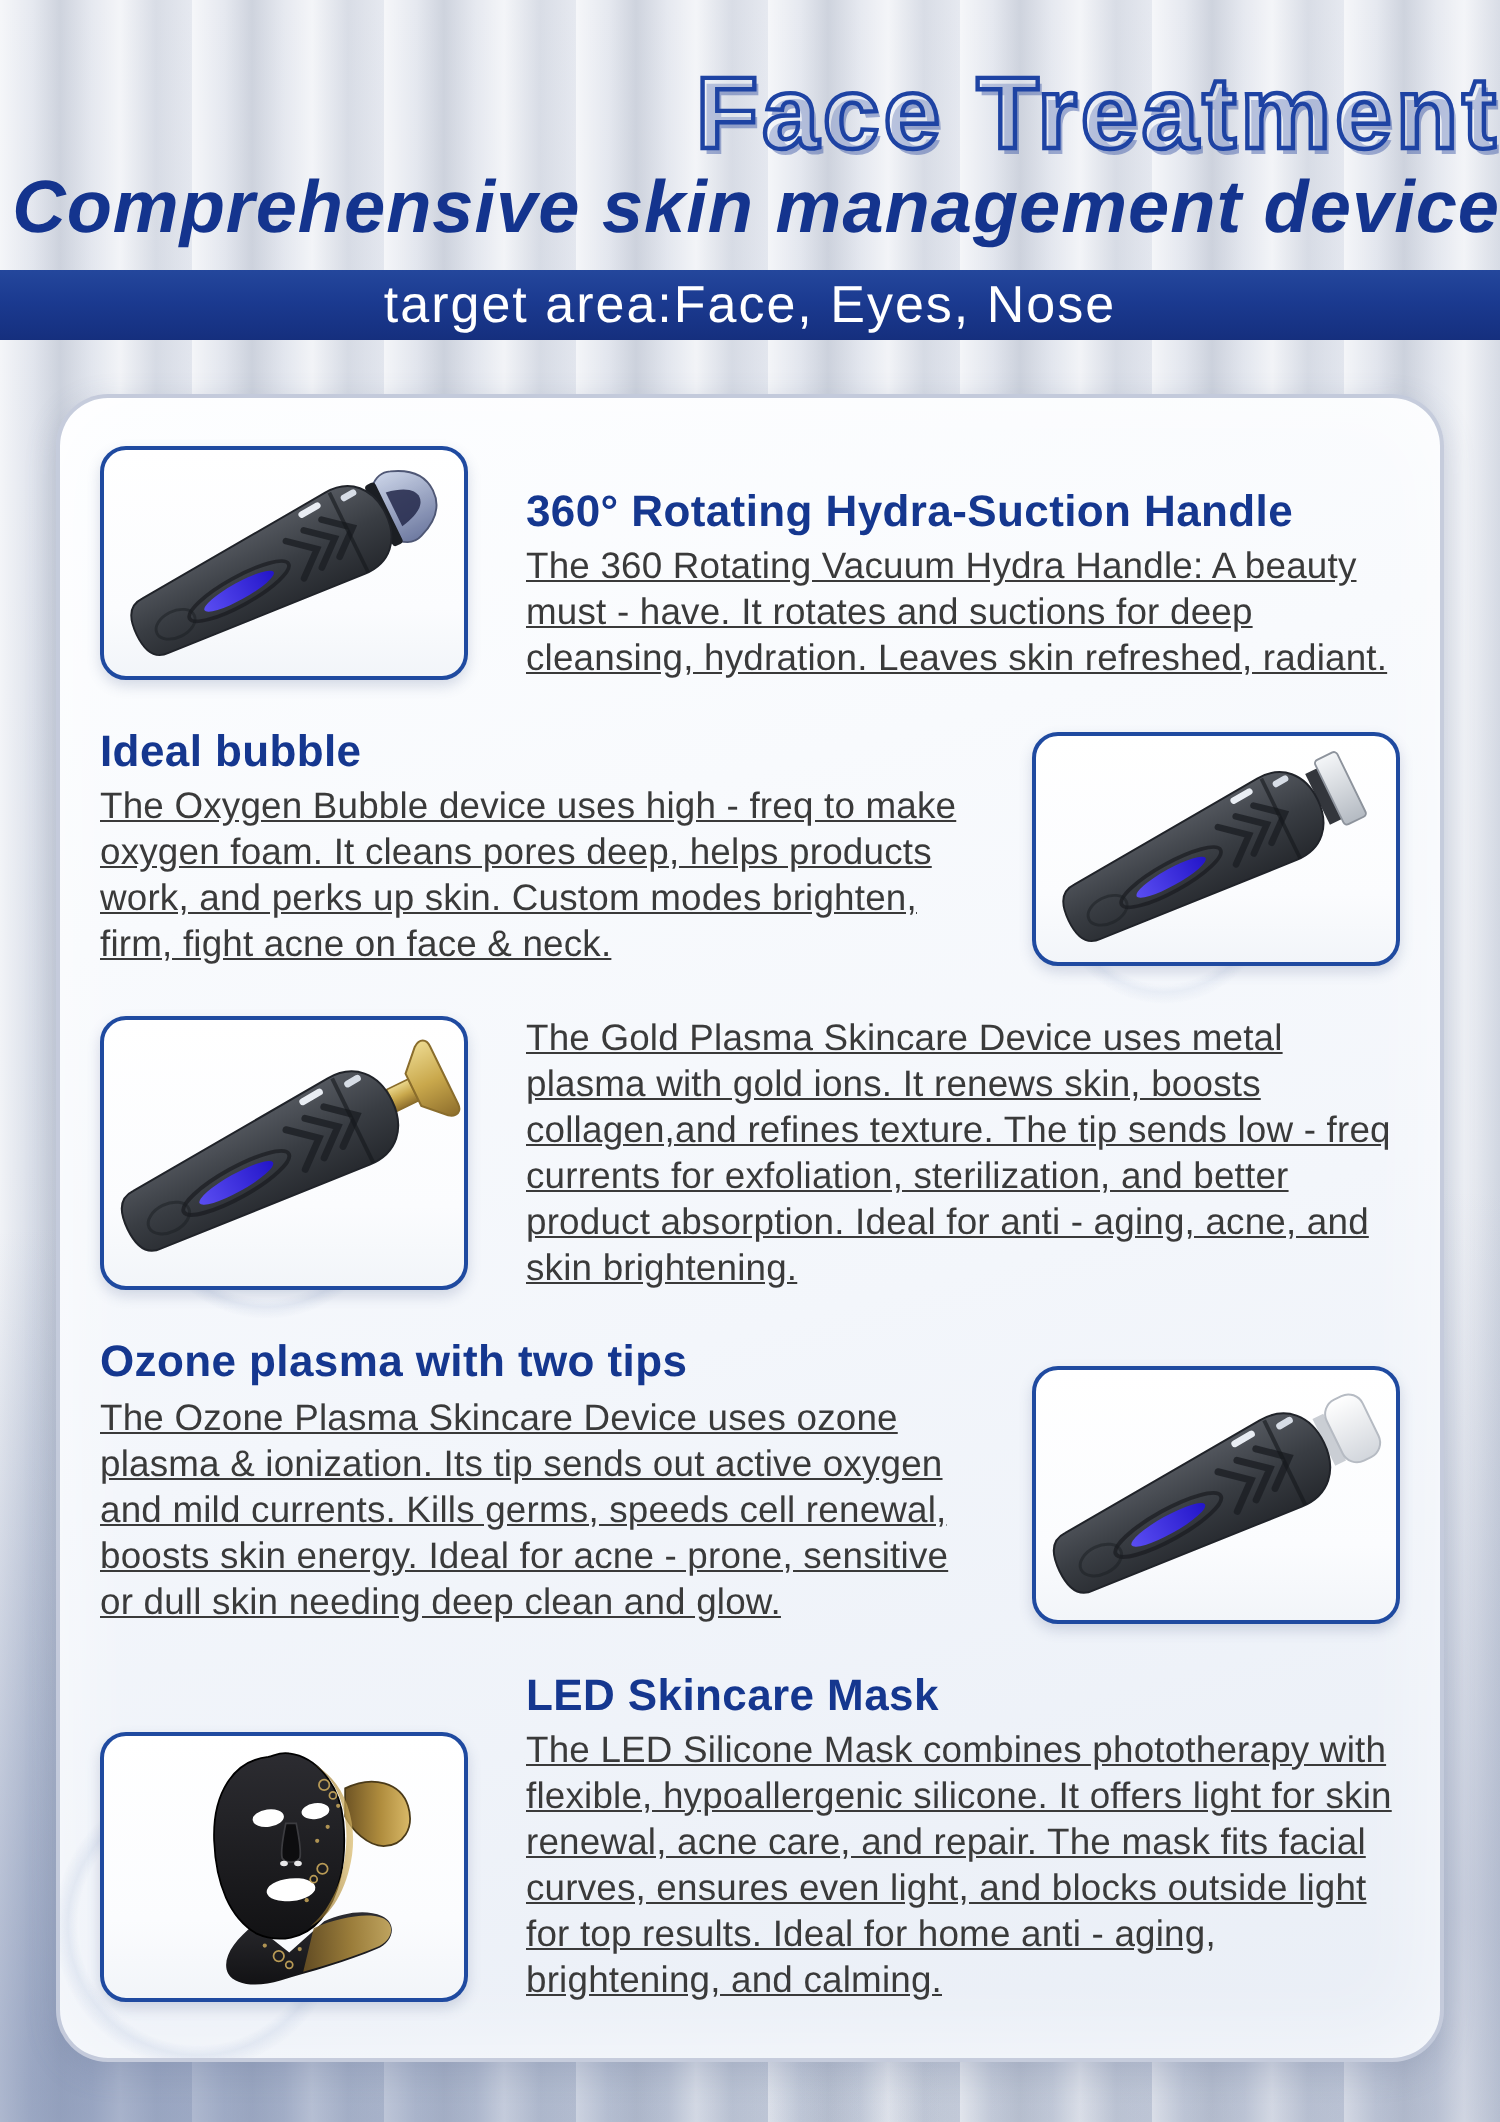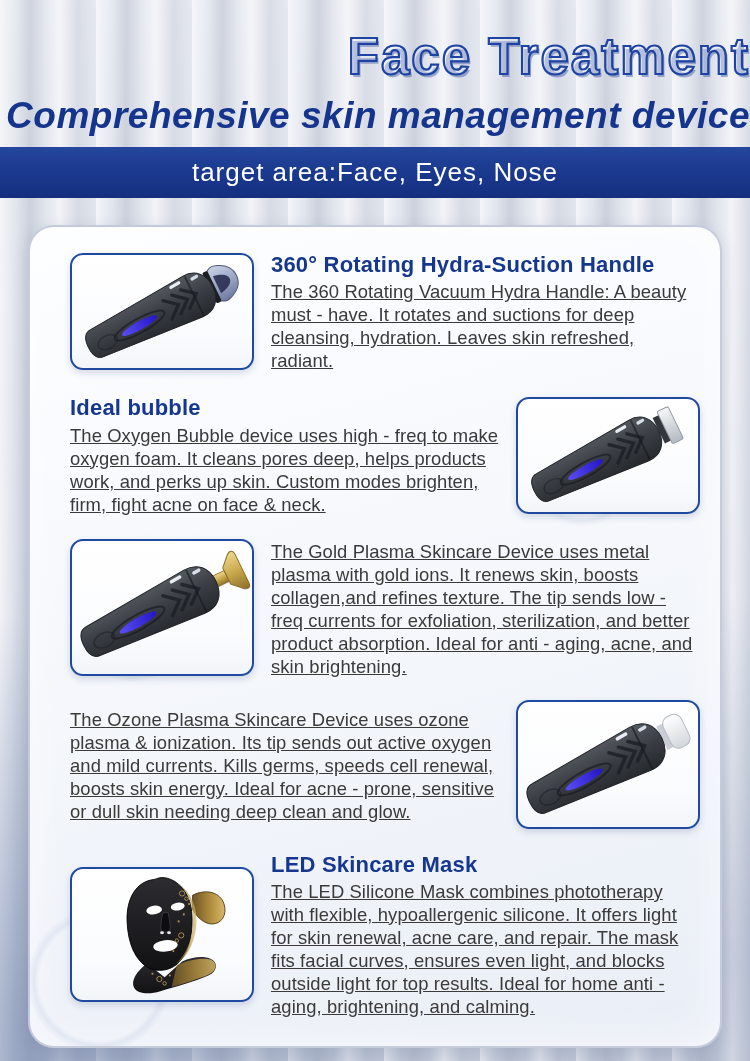--- a/index.html
+++ b/index.html
@@ -22,31 +22,31 @@
   .outline-title {
     font-size: 51px;
     font-weight: 700;
     letter-spacing: 2px;
     color: rgba(246,249,253,.30);
     -webkit-text-stroke: 2.2px #1e43a3;
     text-shadow: 2px 3px 0 rgba(27,58,150,.38);
     line-height: 1.05;
   }
   .subtitle {
-    margin-top: 12px;
+    margin-top: 0;
     font-size: 37px;
     font-weight: 700;
     font-style: italic;
     color: #14348e;
     letter-spacing: .5px;
     line-height: 1.1;
   }
   .banner {
     margin-top: 11px;
-    height: 51px;
+    height: 35px;
     background: linear-gradient(180deg, #24479c 0%, #1b3a90 45%, #152f7e 100%);
     display: flex; align-items: center; justify-content: center;
   }
   .banner span { color: #ffffff; font-size: 26px; letter-spacing: 1px; }
 
   
   .panel {
     position: relative;
     margin: 27px 28px 26px;
     border-radius: 26px;
@@ -62,24 +62,23 @@
     background:
       radial-gradient(circle at 15% 48%, rgba(255,255,255,0) 52px, rgba(214,222,236,.55) 56px, rgba(255,255,255,0) 62px),
       radial-gradient(circle at 80% 30%, rgba(255,255,255,0) 44px, rgba(216,224,238,.45) 48px, rgba(255,255,255,0) 54px),
       radial-gradient(circle at 10% 92%, rgba(255,255,255,0) 60px, rgba(210,219,235,.5) 65px, rgba(255,255,255,0) 72px);
     pointer-events: none;
   }
 
   .row {
     position: relative;
     display: flex;
-    gap: 17px;
-    align-items: center;
+    gap: 29px;
+    align-items: flex-end;
     margin-bottom: 22px;
-    margin-left: 20px;
   }
   .row.reverse { flex-direction: row-reverse; }
 
   .card {
     flex: none;
     width: 184px;
     background: linear-gradient(180deg, #ffffff 0%, #fbfcfe 70%, #f2f5f9 100%);
     border: 2.5px solid #1f4aa0;
     border-radius: 13px;
     box-shadow: 0 3px 7px rgba(60,80,130,.20);
@@ -281,20 +280,21 @@
                 <path d="M118 48 l13 11 l-13 11"></path>
             </g>
             <line x1="128" y1="37" x2="128" y2="84" stroke="#15181c" stroke-width="2" opacity=".6"></line>
             <rect x="108" y="39" width="13" height="3.5" rx="1.7" fill="#e9edf3" transform="rotate(-4 114 41)"></rect>
             <rect x="132" y="41" width="9" height="3.5" rx="1.7" fill="#d7dde6" transform="rotate(-4 136 42)"></rect>
             <ellipse cx="24" cy="64" rx="11" ry="7" fill="none" stroke="#1a1d21" stroke-width="1.5" opacity=".5"></ellipse>
           </g>
         </svg>
       </div>
       <div class="text">
+        <h3>Ozone plasma with two tips</h3>
         <p>The Ozone Plasma Skincare Device uses ozone plasma &amp; ionization. Its tip sends out active oxygen and mild currents. Kills germs, speeds cell renewal, boosts skin energy. Ideal for acne - prone, sensitive or dull skin needing deep clean and glow.</p>
       </div>
     </section>
 
     <section class="row">
       <div class="card h136">
         <svg viewBox="0 0 190 150">
           <defs>
             <linearGradient id="maskBody" x1="0" y1="0" x2="0" y2="1">
               <stop offset="0" stop-color="#2c2c31"></stop>

